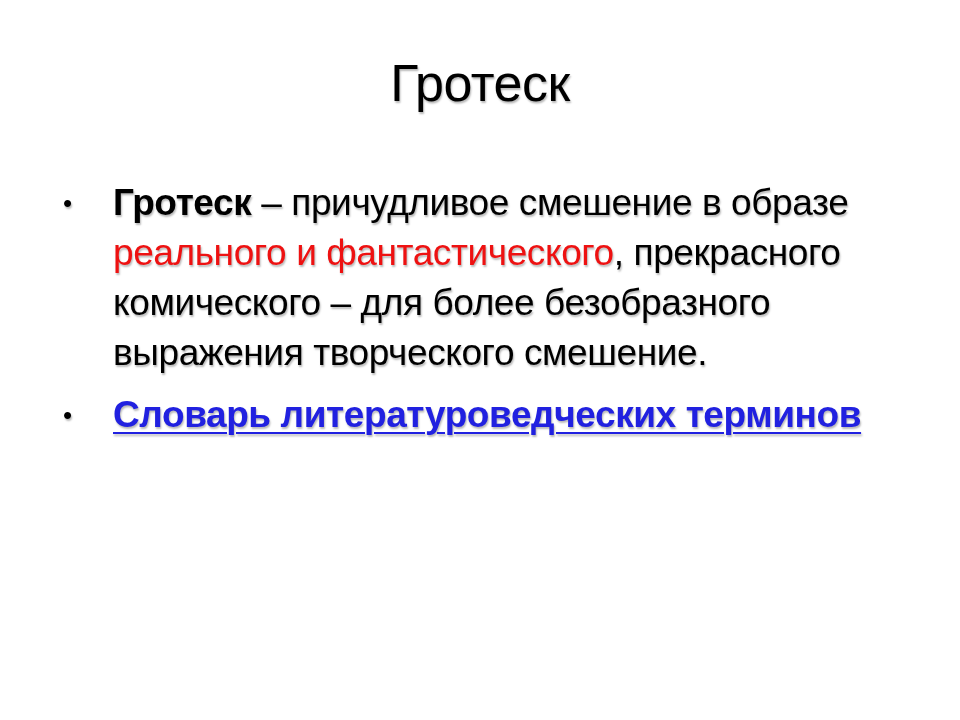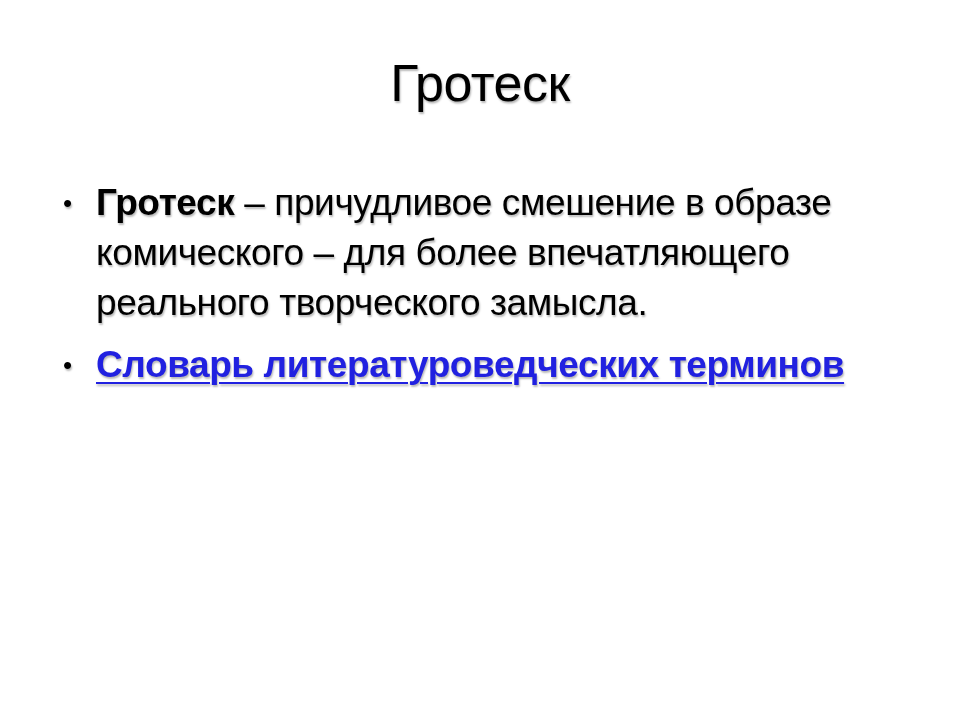--- a/index.html
+++ b/index.html
@@ -46,20 +46,21 @@
     user-select: none;
   }
   .bullet-text {
     font-size: 37px;
     line-height: 50px;
     letter-spacing: -0.4px;
     text-shadow: 1px 2px 2px rgba(0,0,0,0.28);
   }
   .line {
     white-space: nowrap;
+    margin-left: 17px;
   }
   .seg-bold   { font-weight: 700; }
   .seg-red    { color: var(--accent-red, #ee1111); }
   .seg-link   {
     color: var(--link-blue, #2121e0);
     text-decoration: underline;
     text-decoration-thickness: 2px;
     text-underline-offset: 5px;
     cursor: pointer;
     font-weight: bold;
@@ -68,22 +69,23 @@
 </head>
 <body>
 
 <div class="slide" style="--bg: #ffffff; --text: #000000; --accent-red: #ee1111; --link-blue: #2121e0;">
   <h1 class="title">Гротеск</h1>
   <div class="content" id="bullets-root">
       <div class="bullet-item">
         <span class="bullet-marker">•</span>
         <div class="bullet-text">
           <div class="line"><span class="seg-bold">Гротеск</span><span class="seg-normal"> – причудливое смешение в образе</span></div>
-          <div class="line"><span class="seg-normal">комического – для более впечатляющего</span></div>
-          <div class="line"><span class="seg-normal">реального творческого замысла.</span></div>
+          <div class="line"><span class="seg-red">реального и фантастического</span><span class="seg-normal">, прекрасного</span></div>
+          <div class="line"><span class="seg-normal">комического – для более безобразного</span></div>
+          <div class="line"><span class="seg-normal">выражения творческого смешение.</span></div>
         </div>
       </div>
       <div class="bullet-item">
         <span class="bullet-marker">•</span>
         <div class="bullet-text">
           <div class="line"><span class="seg-link">Словарь литературоведческих терминов</span></div>
         </div>
       </div>
     </div>
 </div>

